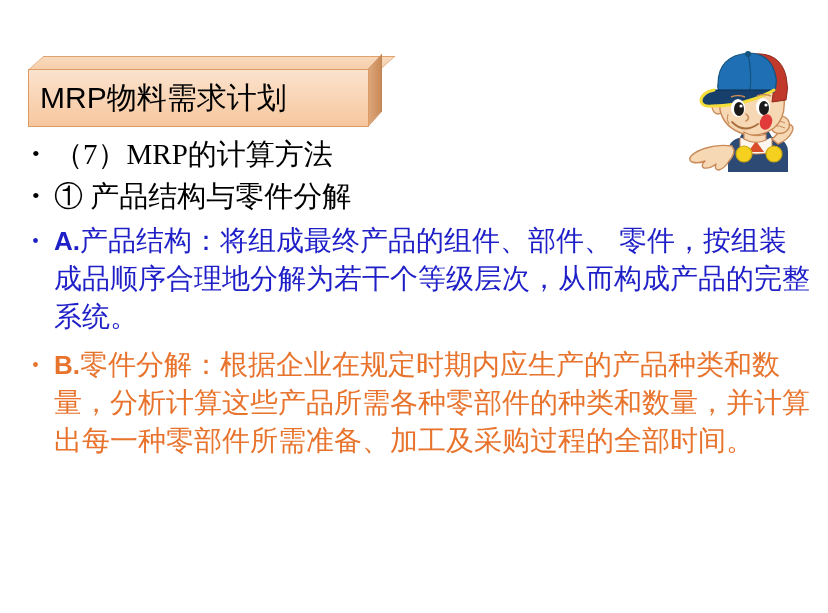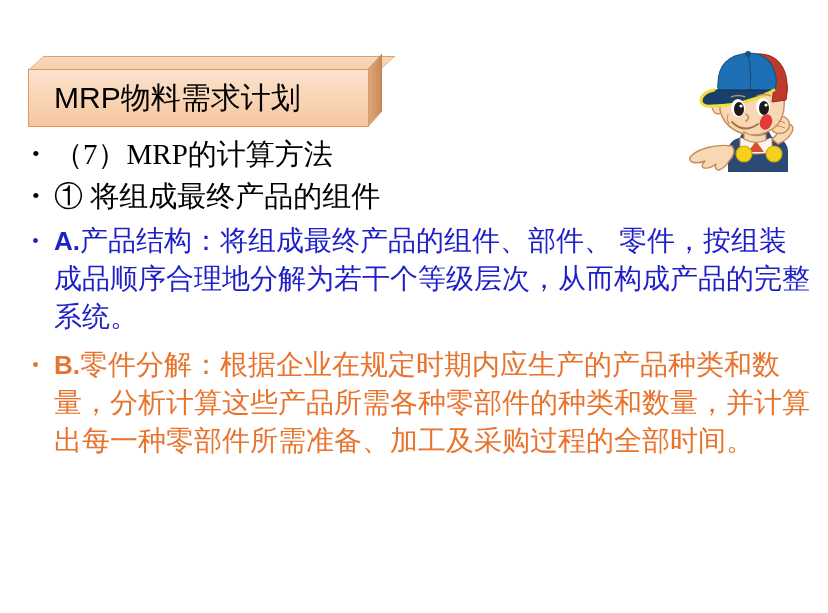--- a/index.html
+++ b/index.html
@@ -63,21 +63,21 @@
     border: 1px solid #dd9a62;
     box-sizing: border-box;
     display: flex;
     align-items: center;
   }
   #title-text {
     font-family: "Liberation Sans", "DejaVu Sans", sans-serif;
     font-size: 30px;
     color: #000000;
     line-height: 1;
-    padding-left: 25px;
+    padding-left: 11px;
     letter-spacing: 0px;
     white-space: nowrap;
   }
 
   
   #body {
     position: absolute;
     left: 20px;
     top: 133px;
     width: 790px;
@@ -155,21 +155,21 @@
 
   <div id="body">
 
     <div class="bullet-row lvl-black">
       <span class="bullet-dot">•</span>
       <span class="bullet-body">（7）MRP的计算方法</span>
     </div>
 
     <div class="bullet-row lvl-black">
       <span class="bullet-dot">•</span>
-      <span class="bullet-body">① 将组成最终产品的组件</span>
+      <span class="bullet-body">① 产品结构与零件分解</span>
     </div>
 
     <div class="bullet-row lvl-blue">
       <span class="bullet-dot">•</span>
       <span class="bullet-body"><span class="latin-bold">A.</span><span>产品结构：将组成最终产品的组件、部件、 零件，按组装成品顺序合理地分解为若干个等级层次，从而构成产品的完整系统。</span></span>
     </div>
 
     <div class="bullet-row lvl-orange">
       <span class="bullet-dot">•</span>
       <span class="bullet-body"><span class="latin-bold">B.</span><span>零件分解：根据企业在规定时期内应生产的产品种类和数量，分析计算这些产品所需各种零部件的种类和数量，并计算出每一种零部件所需准备、加工及采购过程的全部时间。</span></span>

